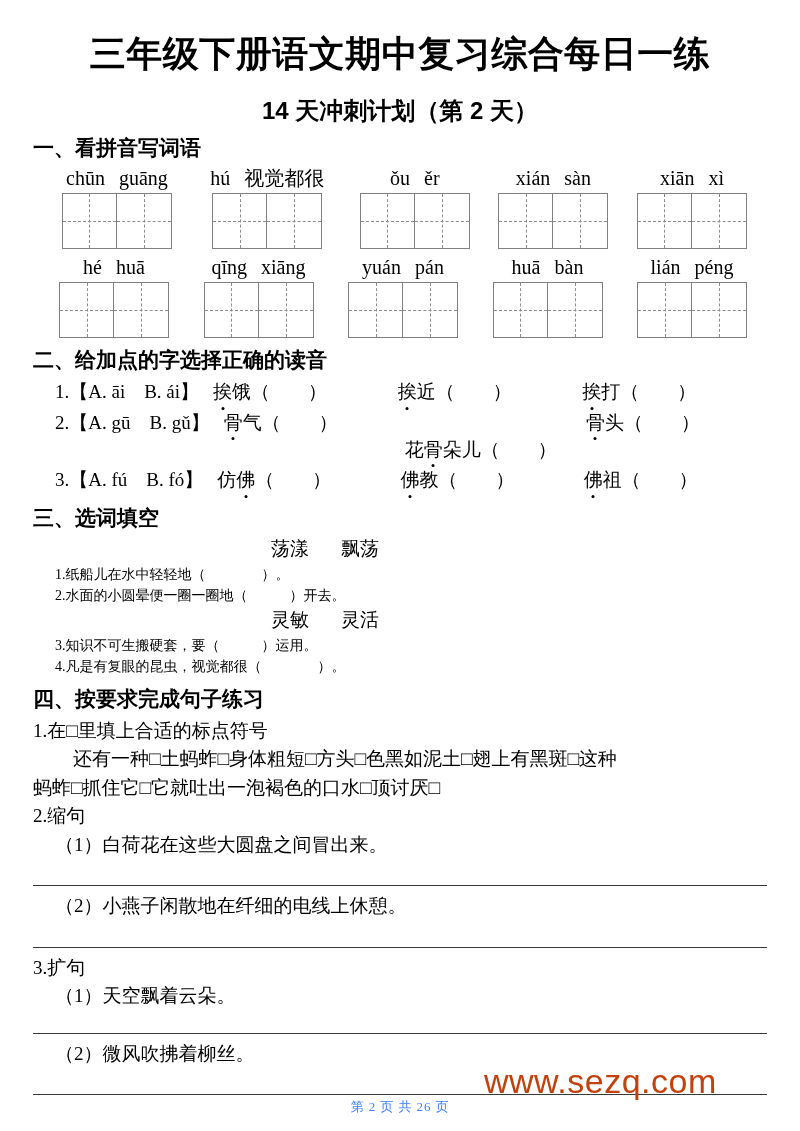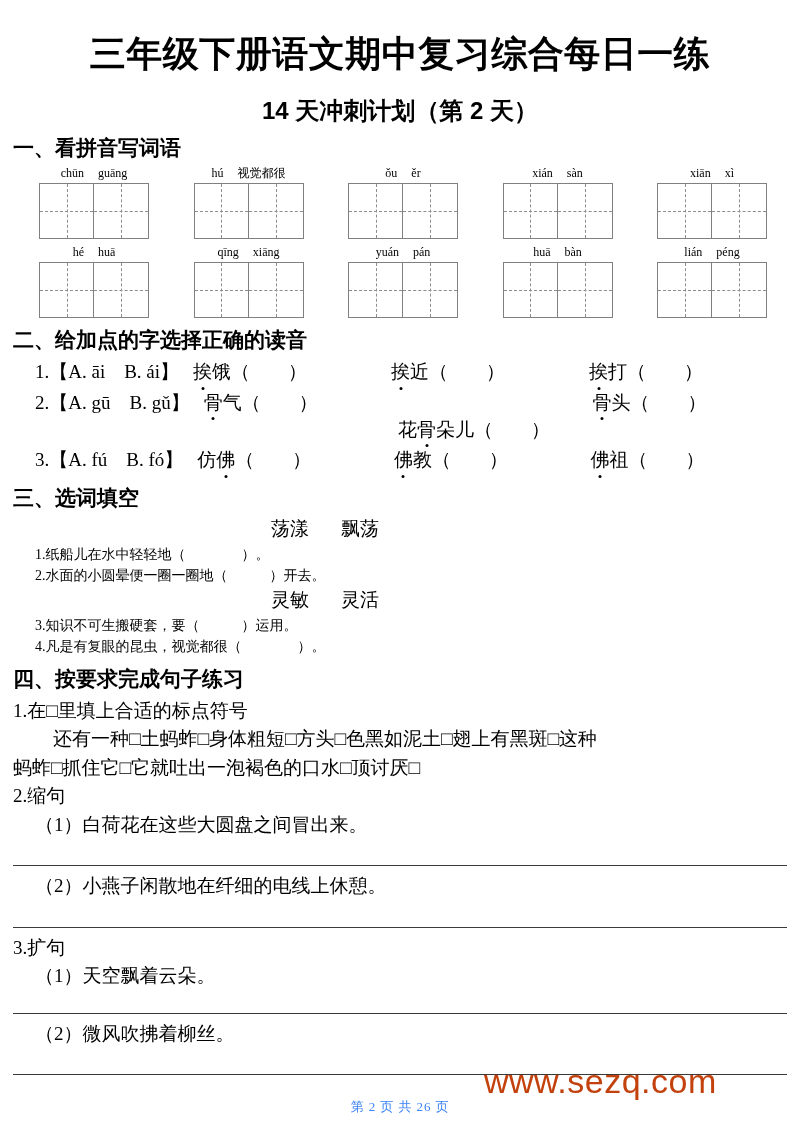--- a/index.html
+++ b/index.html
@@ -13,21 +13,21 @@
     position: relative;
     font-family: "Liberation Serif", "DejaVu Serif", serif;
     color: #000000;
     overflow: hidden;
   }
   .page {
     position: relative;
     width: 800px;
     height: 1131px;
     box-sizing: border-box;
-    padding: 0 13px;
+    padding: 0 33px;
   }
 
   
   .doc-title {
     text-align: center;
     font-family: "Liberation Sans", "DejaVu Sans", sans-serif;
     font-weight: bold;
     font-size: 36px;
     letter-spacing: 0.5px;
     margin: 0;
@@ -58,21 +58,21 @@
     justify-content: space-between;
     align-items: flex-end;
     padding: 0 20px 0 26px;
     margin-bottom: 6px;
   }
   .grid-group { display: flex; flex-direction: column; align-items: center; }
   .pinyin-line {
     display: flex;
     justify-content: center;
     width: 100%;
-    font-size: 12px;
+    font-size: 20px;
     line-height: 1.25;
     margin-bottom: 2px;
     white-space: nowrap;
   }
   .pinyin-syl { padding: 0 7px; }
   .tianzige {
     display: flex;
     border: 1px solid #808080;
     background: #ffffff;
   }

